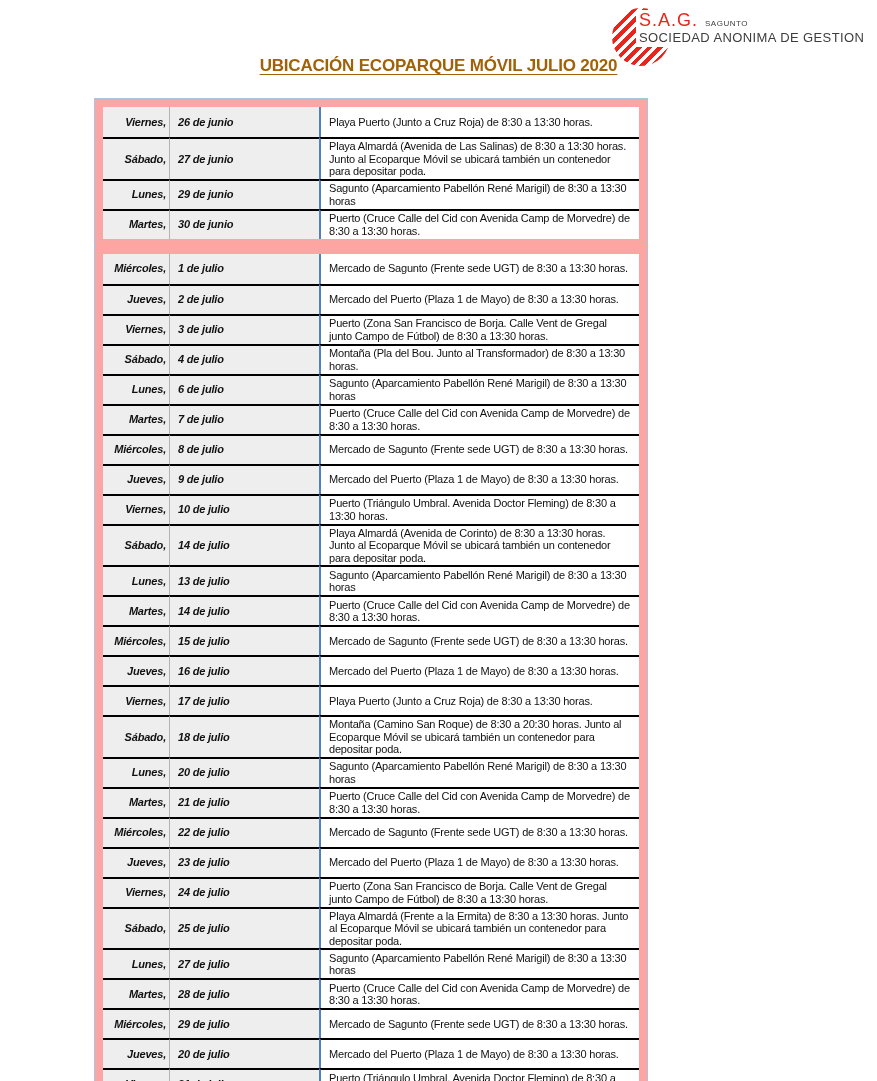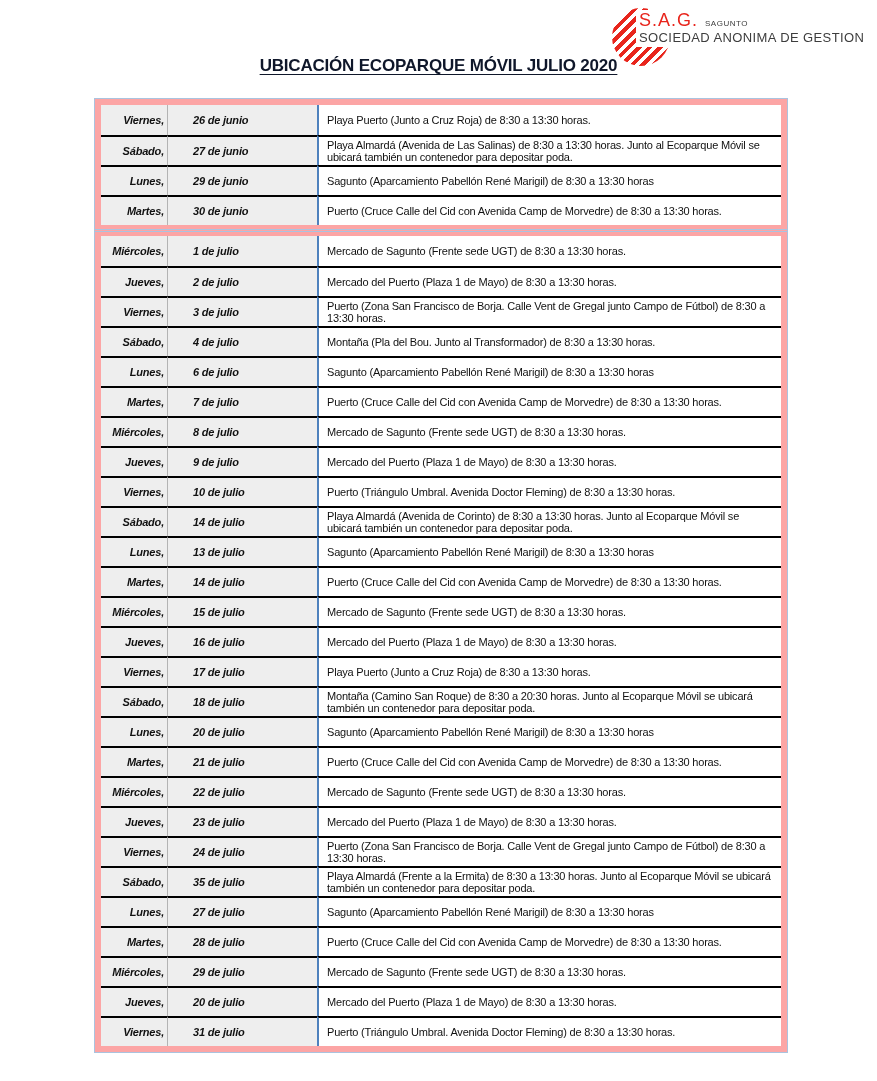--- a/index.html
+++ b/index.html
@@ -33,29 +33,29 @@
     color: #3d3d3d; font-size: 13px; letter-spacing: .4px; margin-top: 1px;
   }
 
   
   .doc-title {
     position: absolute; top: 56px; left: 0; width: 877px;
     text-align: center;
     font-size: 17px; font-weight: bold; letter-spacing: -0.2px;
     text-decoration: underline;
     text-underline-offset: 3px;
-    color: #0f172a;
+    color: #a16207;
   }
 
   
   .tables { position: absolute; top: 99px; left: 95px; width: 692px; }
   table.schedule {
     border-collapse: separate; border-spacing: 0;
-    width: 692px; table-layout: fixed;
-    border: 6px solid #fca5a5;
+    width: 552px; table-layout: fixed;
+    border: 8px solid #fca5a5;
     outline: 1px solid #aac3df;
     background: #fff;
   }
   table.schedule + table.schedule { margin-top: -1px; }
   col.c-day  { width: 66px; }
   col.c-date { width: 150px; }
   td {
     height: 30px; box-sizing: border-box;
     font-size: 11px; line-height: 12.5px;
     letter-spacing: -0.2px;
@@ -68,21 +68,21 @@
     background: #eeeeee;
     text-align: right;
     font-weight: bold; font-style: italic;
     padding-right: 3px;
   }
   td.date {
     background: #eeeeee;
     text-align: left;
     font-weight: bold; font-style: italic;
     border-left: 1px solid #b3b3b3;
-    padding-left: 25px;
+    padding-left: 8px;
   }
   td.location {
     background: #ffffff;
     text-align: left;
     border-left: 2px solid #4e81bd;
     padding: 1px 8px;
   }
 </style>
 </head>
 <body>
@@ -239,21 +239,21 @@
             <td class="date">23 de julio</td>
             <td class="location">Mercado del Puerto (Plaza 1 de Mayo) de 8:30 a 13:30 horas.</td>
           </tr>
           <tr>
             <td class="day">Viernes,</td>
             <td class="date">24 de julio</td>
             <td class="location">Puerto (Zona San Francisco de Borja. Calle Vent de Gregal junto Campo de Fútbol) de 8:30 a 13:30 horas.</td>
           </tr>
           <tr>
             <td class="day">Sábado,</td>
-            <td class="date">35 de julio</td>
+            <td class="date">25 de julio</td>
             <td class="location">Playa Almardá (Frente a la Ermita) de 8:30 a 13:30 horas. Junto al Ecoparque Móvil se ubicará también un contenedor para depositar poda.</td>
           </tr>
           <tr>
             <td class="day">Lunes,</td>
             <td class="date">27 de julio</td>
             <td class="location">Sagunto (Aparcamiento Pabellón René Marigil) de 8:30 a 13:30 horas</td>
           </tr>
           <tr>
             <td class="day">Martes,</td>
             <td class="date">28 de julio</td>

